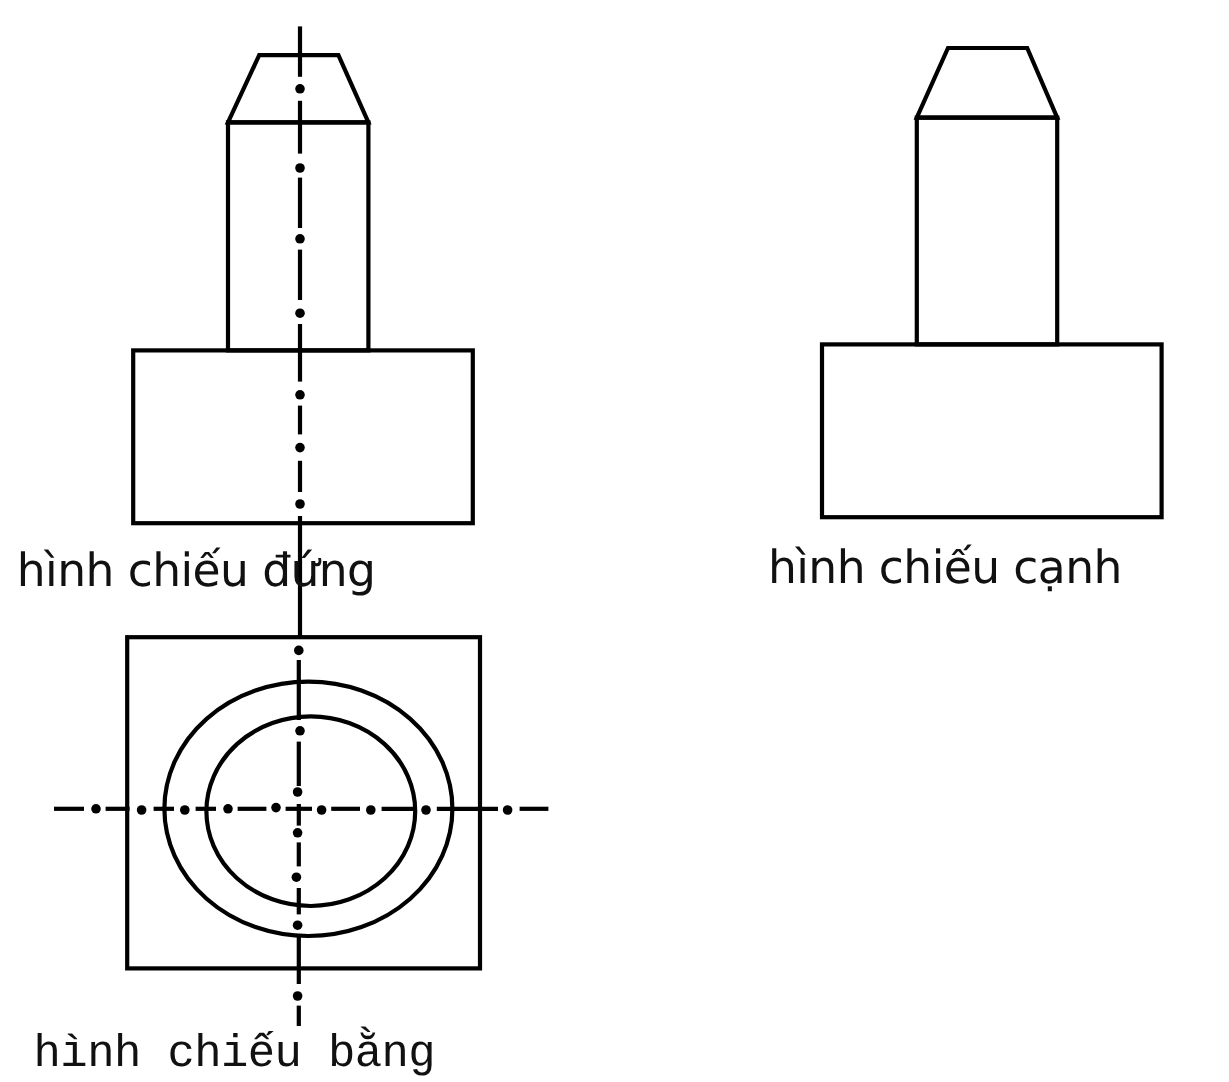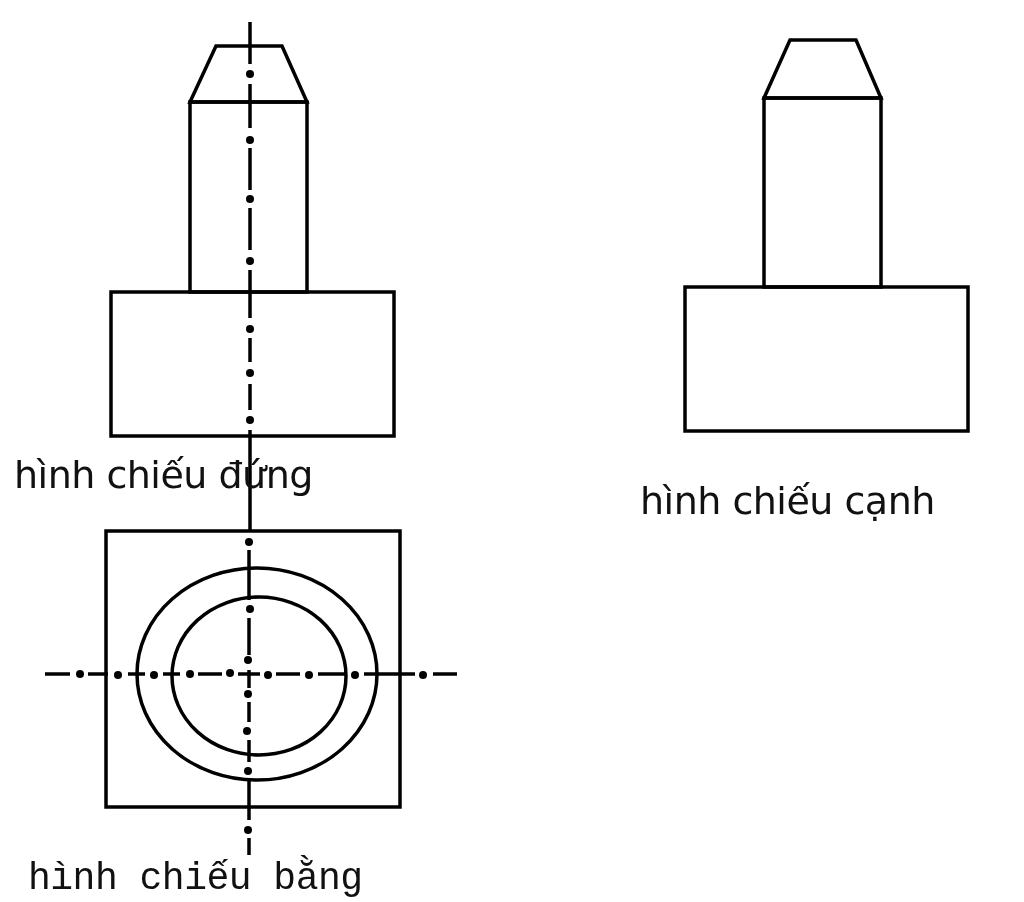--- a/index.html
+++ b/index.html
@@ -93,14 +93,14 @@
     <circle cx="250" cy="609" r="4"></circle>
     <circle cx="248" cy="660" r="4"></circle>
     <circle cx="248" cy="694" r="4"></circle>
     <circle cx="247" cy="731" r="4"></circle>
     <circle cx="248" cy="771" r="4"></circle>
     <circle cx="248" cy="830" r="4"></circle>
   </g>
 </svg>
 
 <div class="label" style="left:14px; top:456px;">hình chiếu đứng</div>
-<div class="label" style="left:640px; top:454px;margin-top:28px;">hình chiếu cạnh</div>
+<div class="label" style="left:640px; top:454px;">hình chiếu cạnh</div>
 <div class="label" style="left:28px; top:860px;font-family:Liberation Mono, monospace;">hình chiếu bằng</div>
 
 </body></html>

